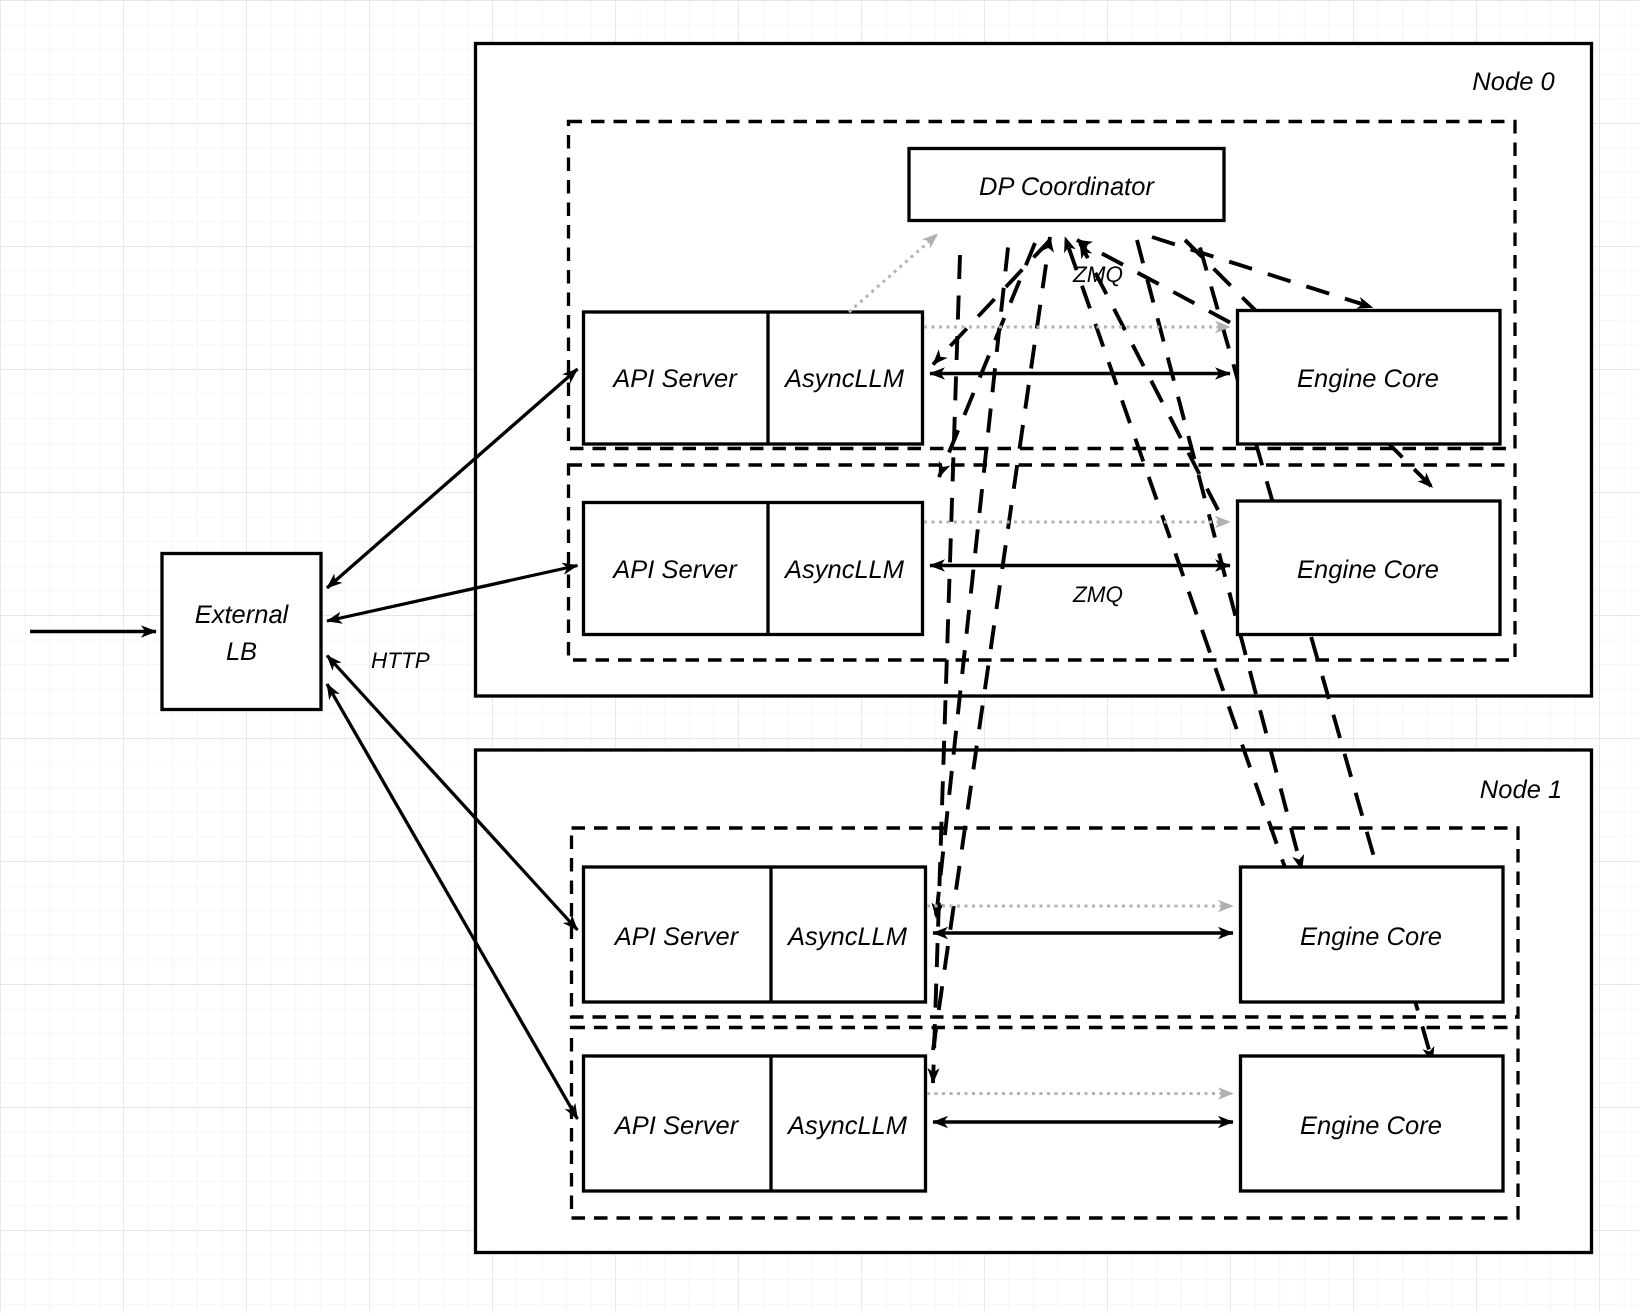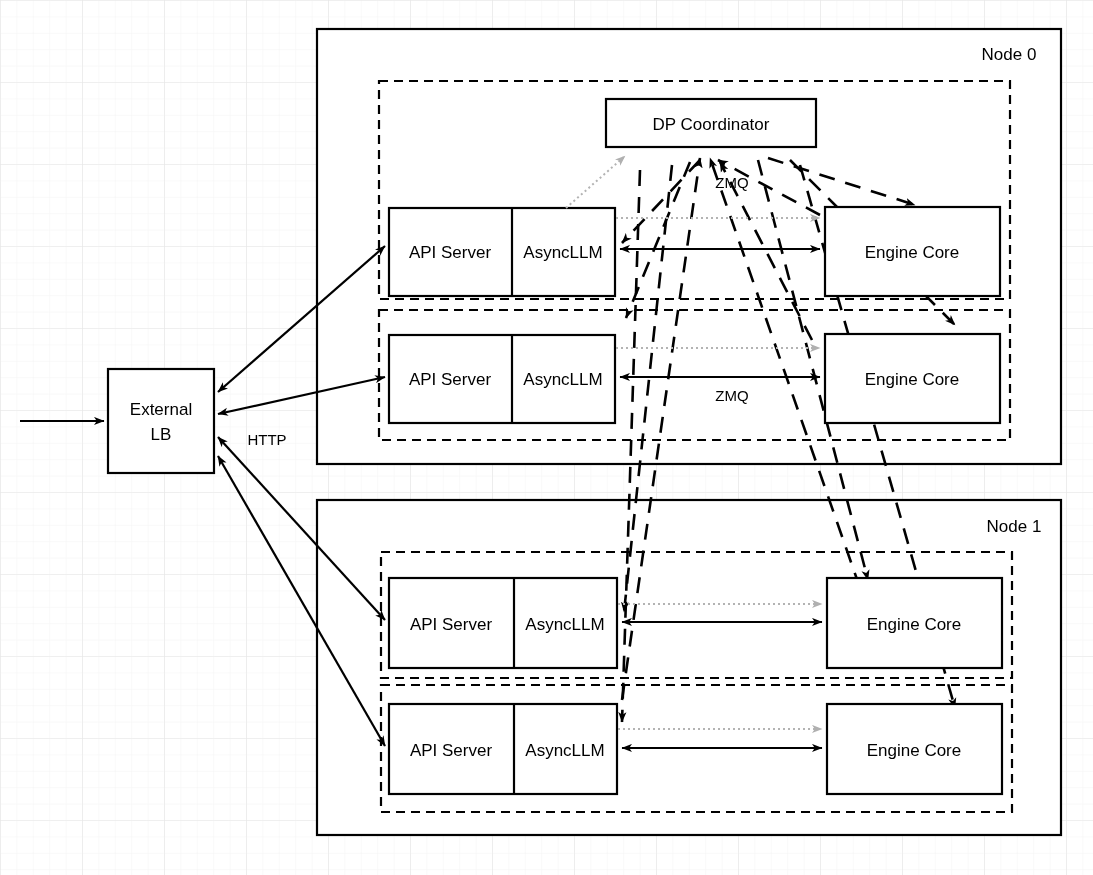--- a/index.html
+++ b/index.html
@@ -1,18 +1,18 @@
 <!DOCTYPE html>
 <html><head>
 <meta charset="utf-8">
 <style>
   html,body{margin:0;padding:0;background:#ffffff;}
   body{width:1093px;height:875px;overflow:hidden;
        font-family:"Liberation Sans","DejaVu Sans",sans-serif;}
-  #canvas{position:relative;width:1093px;height:665px;}
+  #canvas{position:relative;width:1093px;height:665px;font-style:italic;}
   svg{display:block;}
   .lbl{font-family:"Liberation Sans","DejaVu Sans",sans-serif;font-size:17px;fill:#000;}
   .lbl-node{font-family:"Liberation Sans","DejaVu Sans",sans-serif;font-size:17px;fill:#000;}
   .lbl-small{font-family:"Liberation Sans","DejaVu Sans",sans-serif;font-size:15px;fill:#000;}
 </style>
 </head>
 <body>
 
 <div id="canvas">
 <svg width="1093" height="875" viewBox="0 0 1093 875" xmlns="http://www.w3.org/2000/svg">

